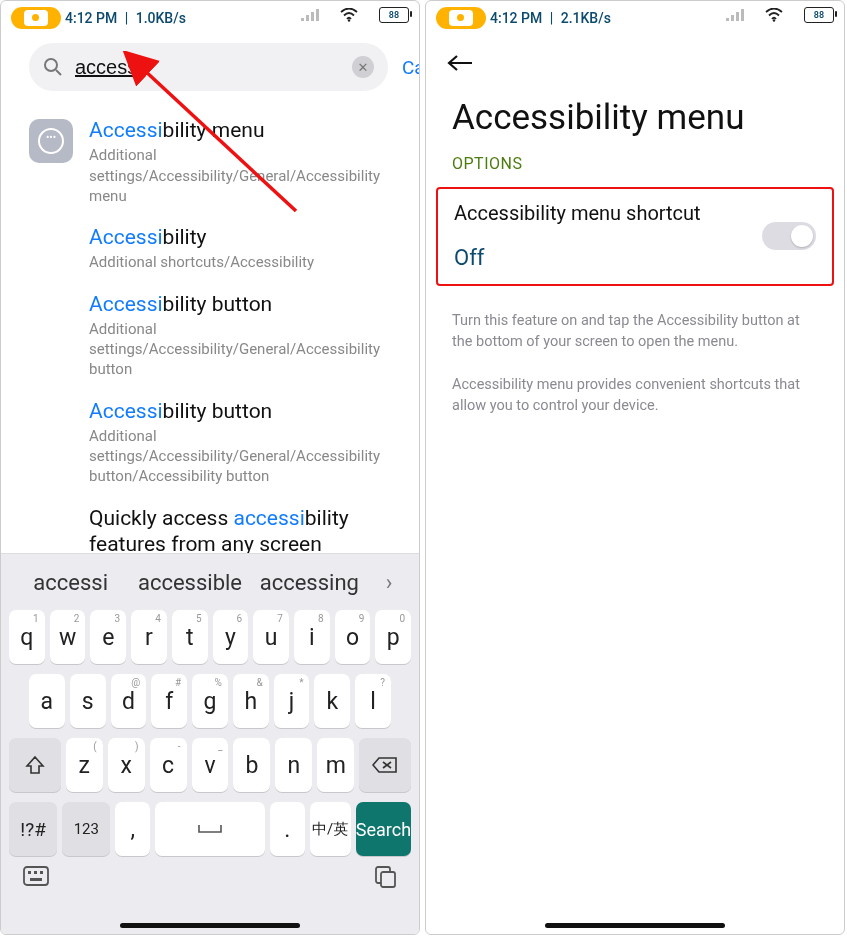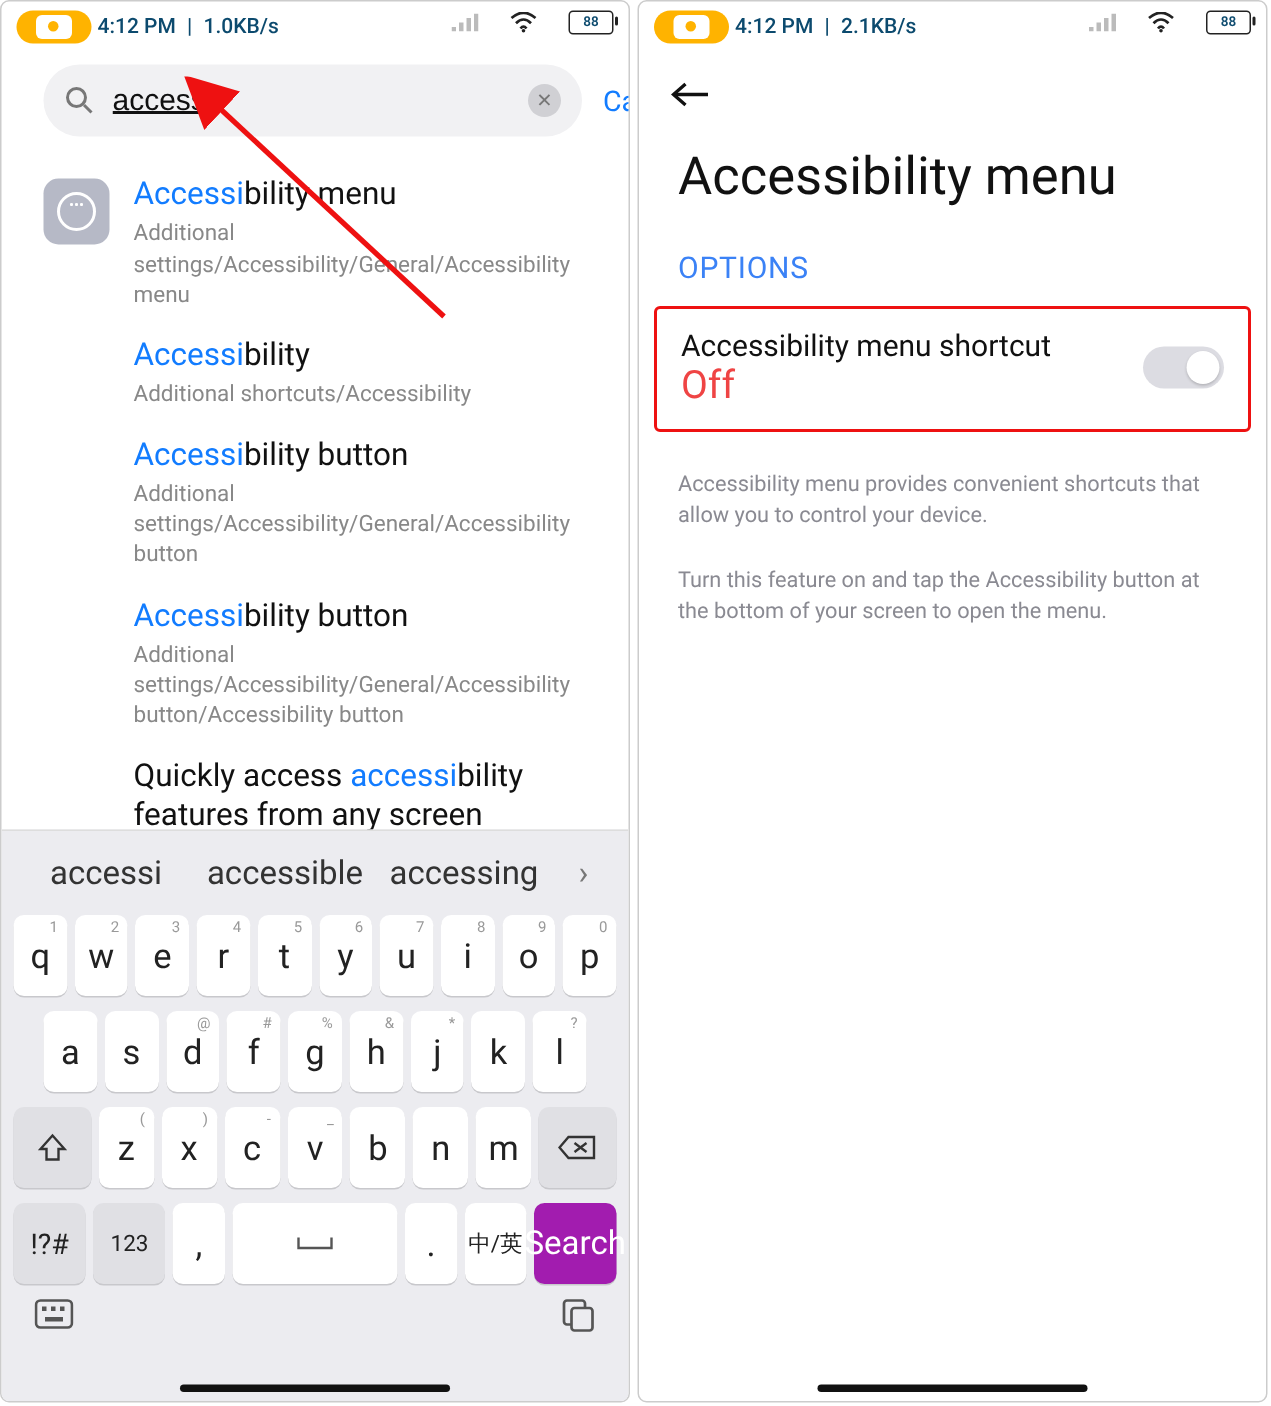--- a/index.html
+++ b/index.html
@@ -39,34 +39,34 @@
 .kbd{position:absolute;left:0;right:0;bottom:0;height:380px;background:#ececf0;border-top:1px solid #ddd}
 .sugg{height:56px;display:flex;align-items:center;padding:0 10px;gap:0}
 .sugg-item{flex:1;text-align:center;font-size:22px;color:#333}
 .sugg-more{width:40px;text-align:center;color:#777;font-size:22px}
 .krow{display:flex;gap:5px;padding:0 8px;margin-bottom:10px;justify-content:center}
 .kkey{flex:1;height:54px;background:#fff;border-radius:7px;box-shadow:0 1px 0 rgba(0,0,0,.15);position:relative;display:flex;align-items:center;justify-content:center;font-size:23px;color:#222;min-width:0}
 .kkey .sup{position:absolute;top:3px;right:6px;font-size:10px;color:#999}
 .kkey-wide{flex:1.4}
 .kkey-func{background:#e0e0e4}
 .kkey-space{flex:3.2}
-.kkey-search{background:#a21caf;color:#fff;font-size:22px;flex:1.6}
+.kkey-search{background:#0f766e;color:#fff;font-size:18px;flex:1.6}
 .krow.row2{padding:0 28px}
 .krow.row4{padding:0 8px}
 .krow.bottom{padding:0 8px 0 8px;margin-top:6px}
 .nav-bar{position:absolute;bottom:6px;left:50%;transform:translateX(-50%);width:180px;height:5px;background:#111;border-radius:3px}
 
 .back-row{height:56px;display:flex;align-items:center;padding:0 20px}
 .back-row svg{display:block}
 .page-title{font-size:35px;font-weight:400;color:#111;padding:0 26px;margin-top:6px}
-.section-label{font-size:20px;color:#3b82f6;padding:0 26px;margin-top:28px;letter-spacing:.5px}
+.section-label{font-size:16px;color:#4d7c0f;padding:0 26px;margin-top:16px;letter-spacing:.5px}
 .setting-card{margin:14px 10px 0 10px;border:2px solid #e11;border-radius:4px;padding:12px 16px 14px 16px;display:flex;align-items:center;gap:12px}
 .setting-card .stext{flex:1}
 .stitle{font-size:20px;color:#111}
-.sval{font-size:26px;color:#ef4444;margin-top:0}
+.sval{font-size:22px;color:#0c4a6e;margin-top:20px}
 .toggle{width:54px;height:28px;border-radius:14px;background:#dcdce2;position:relative;flex-shrink:0}
 .toggle::after{content:"";position:absolute;width:22px;height:22px;border-radius:50%;background:#fff;top:3px;right:3px;box-shadow:0 1px 2px rgba(0,0,0,.2)}
 .desc{font-size:14.5px;color:#8a8a92;line-height:1.45;padding:0 26px;margin-top:24px}
 .desc+.desc{margin-top:22px}
 
 .arrow-svg{position:absolute;pointer-events:none}
 </style>
 </head>
 <body>
 
@@ -289,19 +289,19 @@
   <div class="section-label">OPTIONS</div>
 
   <div class="setting-card">
     <div class="stext">
       <div class="stitle">Accessibility menu shortcut</div>
       <div class="sval">Off</div>
     </div>
     <div class="toggle"></div>
   </div>
 
+  <div class="desc">Turn this feature on and tap the Accessibility button at the bottom of your screen to open the menu.</div>
   <div class="desc">Accessibility menu provides convenient shortcuts that allow you to control your device.</div>
-  <div class="desc">Turn this feature on and tap the Accessibility button at the bottom of your screen to open the menu.</div>
 
   <div class="nav-bar"></div>
 </div>
 
 </div>
 
 </body></html>

